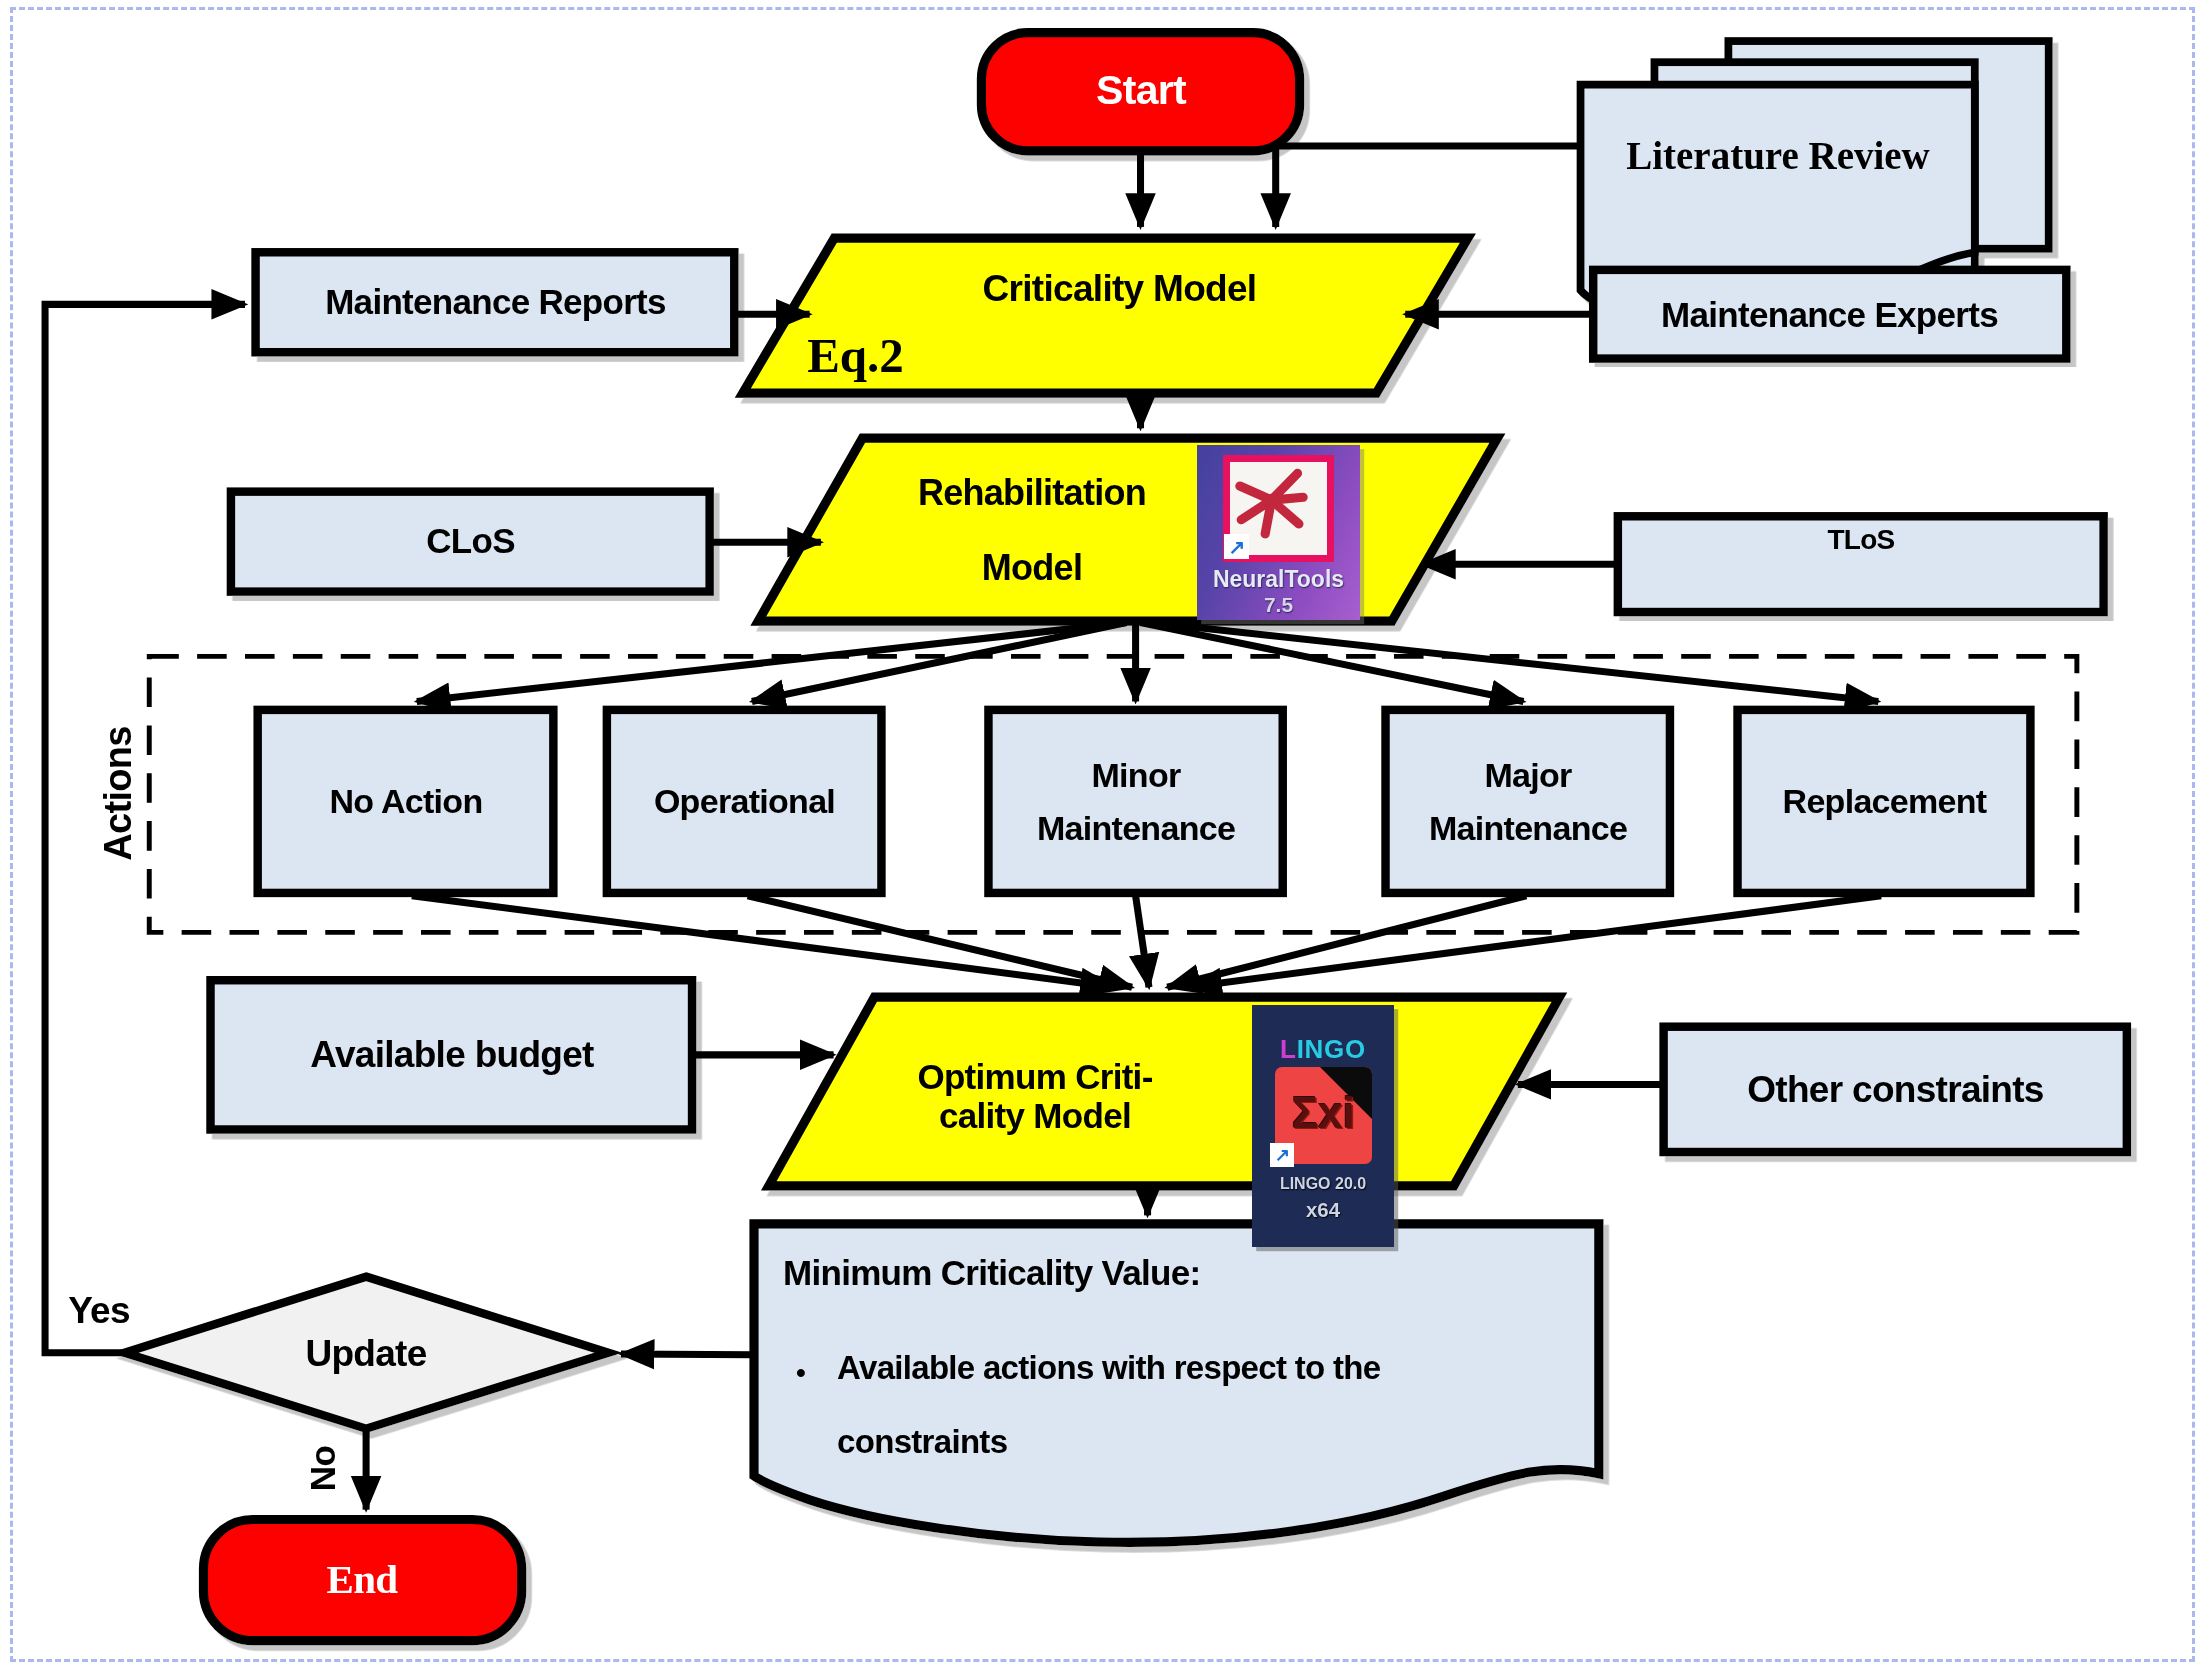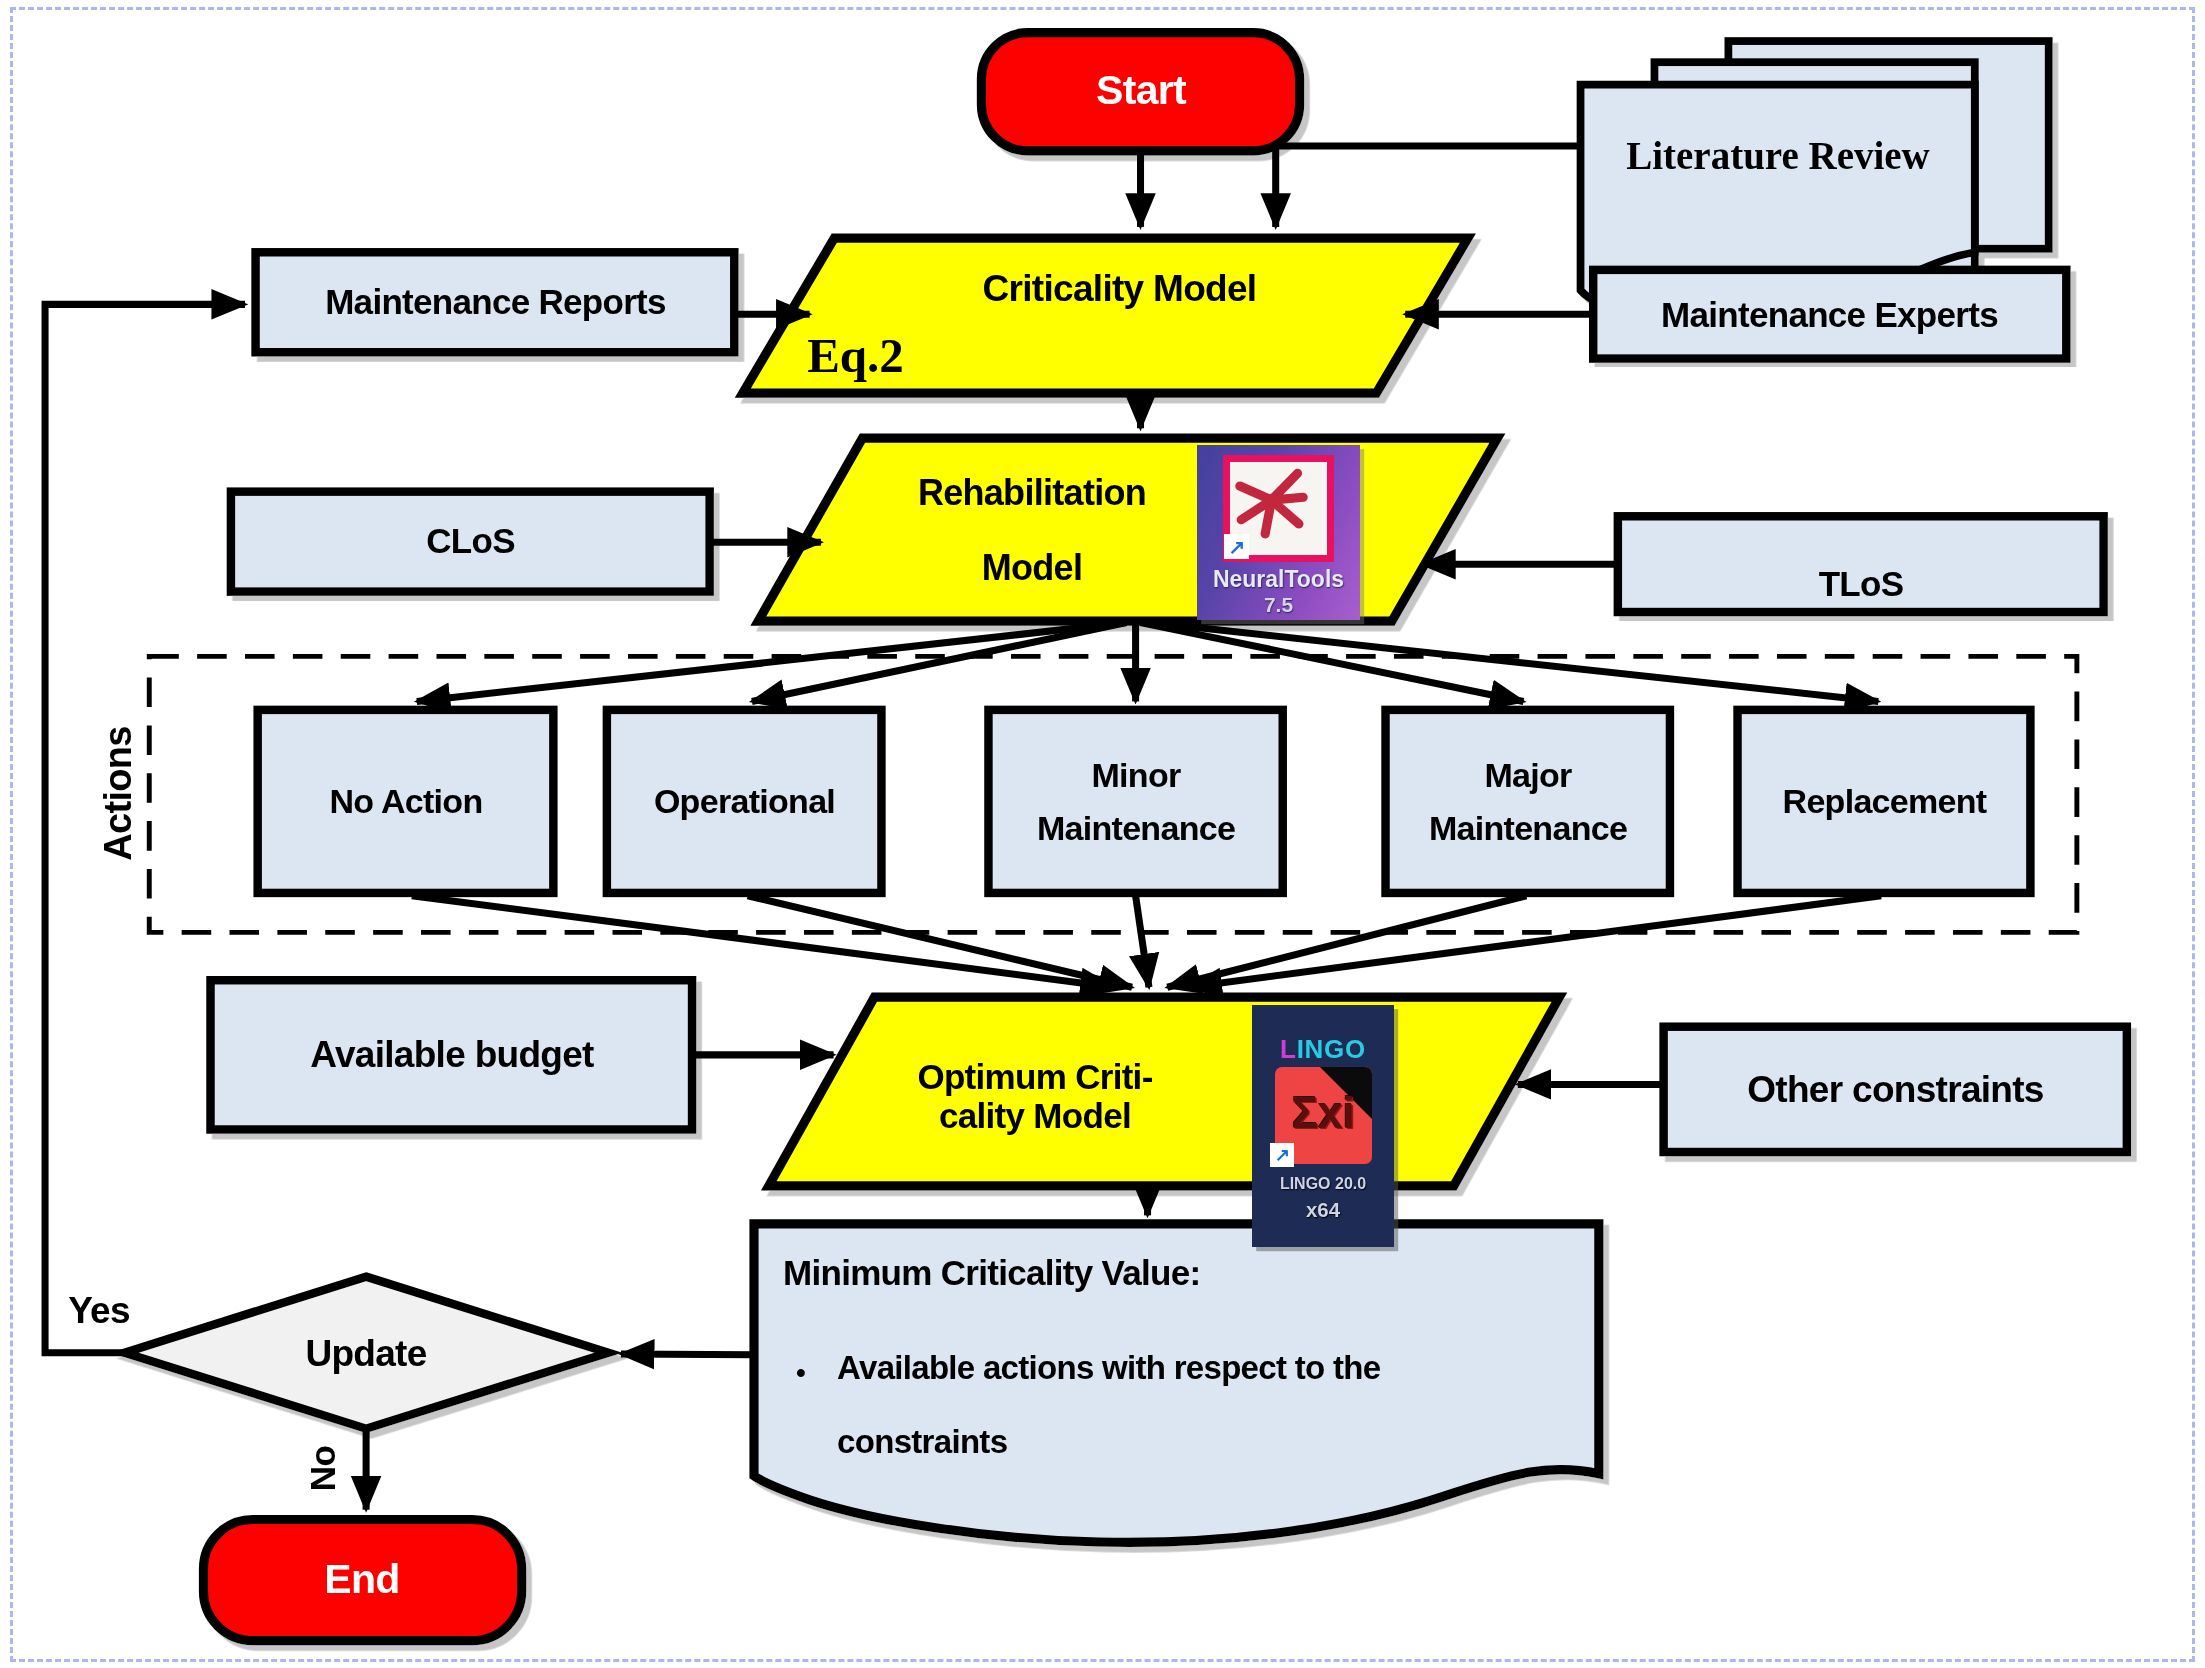--- a/index.html
+++ b/index.html
@@ -135,21 +135,21 @@
 
   <div class="lbl" style="left:1593px;top:270px;width:473px;height:89px;font-size:35px;">Maintenance Experts</div>
 
   <div class="lbl" style="left:231px;top:491px;width:479px;height:100px;font-size:35px;">CLoS</div>
 
   <div class="lbl col" style="left:863px;top:456px;width:338px;height:149px;font-size:36px;justify-content:space-around;">
     <span>Rehabilitation</span>
     <span>Model</span>
   </div>
 
-  <div class="lbl" style="left:1618px;top:536px;width:486px;height:96px;font-size:35px;">TLoS</div>
+  <div class="lbl" style="left:1618px;top:492px;width:486px;height:96px;font-size:28px;">TLoS</div>
 
   <div class="lbl rot" style="left:34px;top:769px;width:169px;height:49px;font-size:38px;">Actions</div>
 
   <div class="lbl" style="left:258px;top:710px;width:296px;height:183px;font-size:34px;">No Action</div>
   <div class="lbl" style="left:607px;top:710px;width:275px;height:183px;font-size:34px;">Operational</div>
   <div class="lbl col" style="left:989px;top:710px;width:294px;height:183px;font-size:34px;gap:15.5px;">
     <span>Minor</span>
     <span>Maintenance</span>
   </div>
   <div class="lbl col" style="left:1386px;top:710px;width:284px;height:183px;font-size:34px;gap:15.5px;">
@@ -170,21 +170,21 @@
   <div class="lbl doc-title" style="left:783px;top:1245px;width:789px;height:56px;font-size:35px;">Minimum Criticality Value:</div>
   <div class="lbl doc-bullet" style="left:796px;top:1331px;width:732px;height:169px;font-size:33px;font-weight:bold;line-height:2.25;">
     <span class="dot">•</span>
     <span>Available actions with respect to the constraints</span>
   </div>
 
   <div class="lbl" style="left:218px;top:1327px;width:296px;height:53px;font-size:37px;">Update</div>
   <div class="lbl" style="left:46px;top:1286px;width:106px;height:49px;font-size:37px;">Yes</div>
   <div class="lbl rot" style="left:273px;top:1442px;width:99px;height:53px;font-size:35px;">No</div>
 
-  <div class="lbl white" style="left:203px;top:1519px;width:318px;height:121px;font-size:41px;">End</div>
+  <div class="lbl white" style="left:203px;top:1519px;width:318px;height:121px;font-size:41px;font-family:Liberation Serif, serif;">End</div>
 
   <div id="nt-icon">
     <div id="nt-app">
       <svg width="83" height="79" viewBox="0 0 118 112">
         <g stroke="#c3273d" stroke-width="13" stroke-linecap="round">
           <line x1="59" y1="54" x2="96" y2="16"></line>
           <line x1="59" y1="54" x2="104" y2="50"></line>
           <line x1="59" y1="54" x2="98" y2="88"></line>
           <line x1="59" y1="54" x2="50" y2="102"></line>
           <line x1="59" y1="54" x2="16" y2="82"></line>

